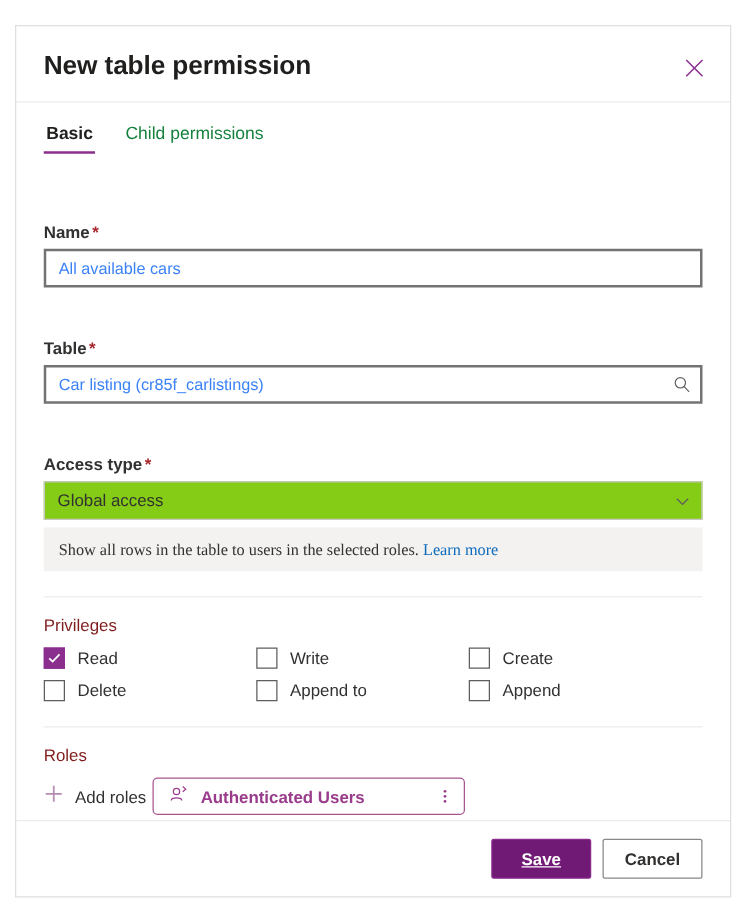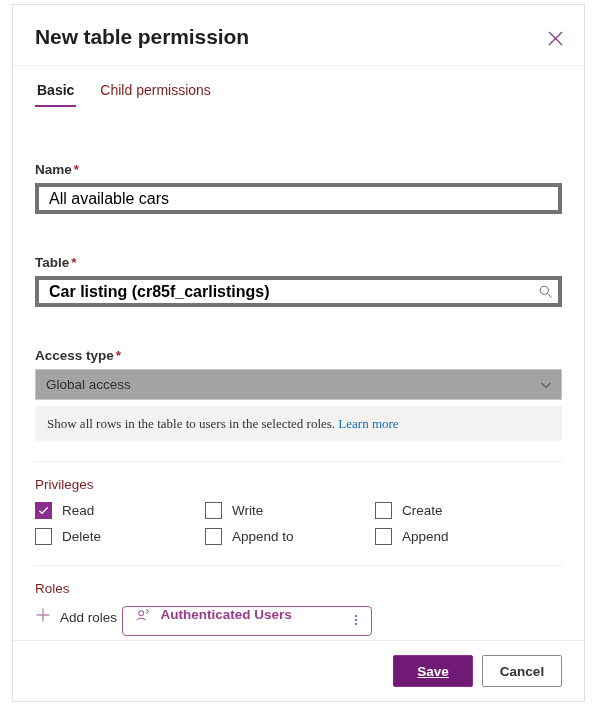--- a/index.html
+++ b/index.html
@@ -12,21 +12,21 @@
   }
   body {
     font-family: "Liberation Sans", sans-serif;
     color: #323130;
     -webkit-font-smoothing: antialiased;
   }
 
   .dialog {
     position: absolute;
     left: 12px;
-    top: 4px;
+    top: 20px;
     width: 573px;
     height: 698px;
     background: #ffffff;
     border: 1px solid #e1dfdd;
     box-sizing: border-box;
     display: flex;
     flex-direction: column;
   }
 
   
@@ -63,21 +63,21 @@
   .tabs {
     display: flex;
     align-items: flex-end;
     gap: 22px;
     padding: 14px 22px 0 22px;
     flex: 0 0 auto;
   }
   .tab {
     position: relative;
     font-size: 14px;
-    color: #7f1d1d;
+    color: #15803d;
     padding: 2px 2px 9px 2px;
     cursor: pointer;
     white-space: nowrap;
   }
   .tab.active {
     font-weight: 600;
     color: #201f1e;
   }
   .tab.active::after {
     content: "";
@@ -103,48 +103,48 @@
     color: #323130;
     margin-bottom: 6px;
     display: block;
   }
   .req { color: #a4262c; font-weight: 600; margin-left: 2px; }
 
   .text-input {
     width: 100%;
     box-sizing: border-box;
     height: 31px;
-    border: 4px solid #737373;
+    border: 2px solid #737373;
     background: #ffffff;
     font-family: "Liberation Sans", sans-serif;
-    font-size: 16px;
-    color: #000000;
+    font-size: 13px;
+    color: #3b82f6;
     padding: 0 10px;
     outline: none;
     border-radius: 0;
   }
   .input-wrap { position: relative; }
-  .input-wrap .text-input { padding-right: 34px; font-weight: bold; }
+  .input-wrap .text-input { padding-right: 34px; }
   .input-affix {
     position: absolute;
     right: 9px;
     top: 0;
     height: 31px;
     display: flex;
     align-items: center;
     cursor: pointer;
   }
 
   .select-wrap { position: relative; }
   .select-box {
     width: 100%;
     box-sizing: border-box;
     height: 31px;
     border: 1px solid #c8c6c4;
-    background: #a3a3a3;
+    background: #84cc16;
     font-size: 13.5px;
     color: #323130;
     display: flex;
     align-items: center;
     padding: 0 32px 0 10px;
     cursor: pointer;
   }
   .select-caret {
     position: absolute;
     right: 10px;
@@ -223,21 +223,21 @@
     align-items: center;
     gap: 9px;
     cursor: pointer;
   }
   .add-roles-label {
     font-size: 13.5px;
     color: #323130;
   }
   .role-chip {
     display: inline-flex;
-    align-items: flex-start;
+    align-items: center;
     border: 1px solid #a8568f;
     border-radius: 4px;
     height: 30px;
     padding: 0 4px 0 12px;
     min-width: 250px;
     box-sizing: border-box;
     background: #ffffff;
     cursor: pointer;
   }
   .role-chip-name {

